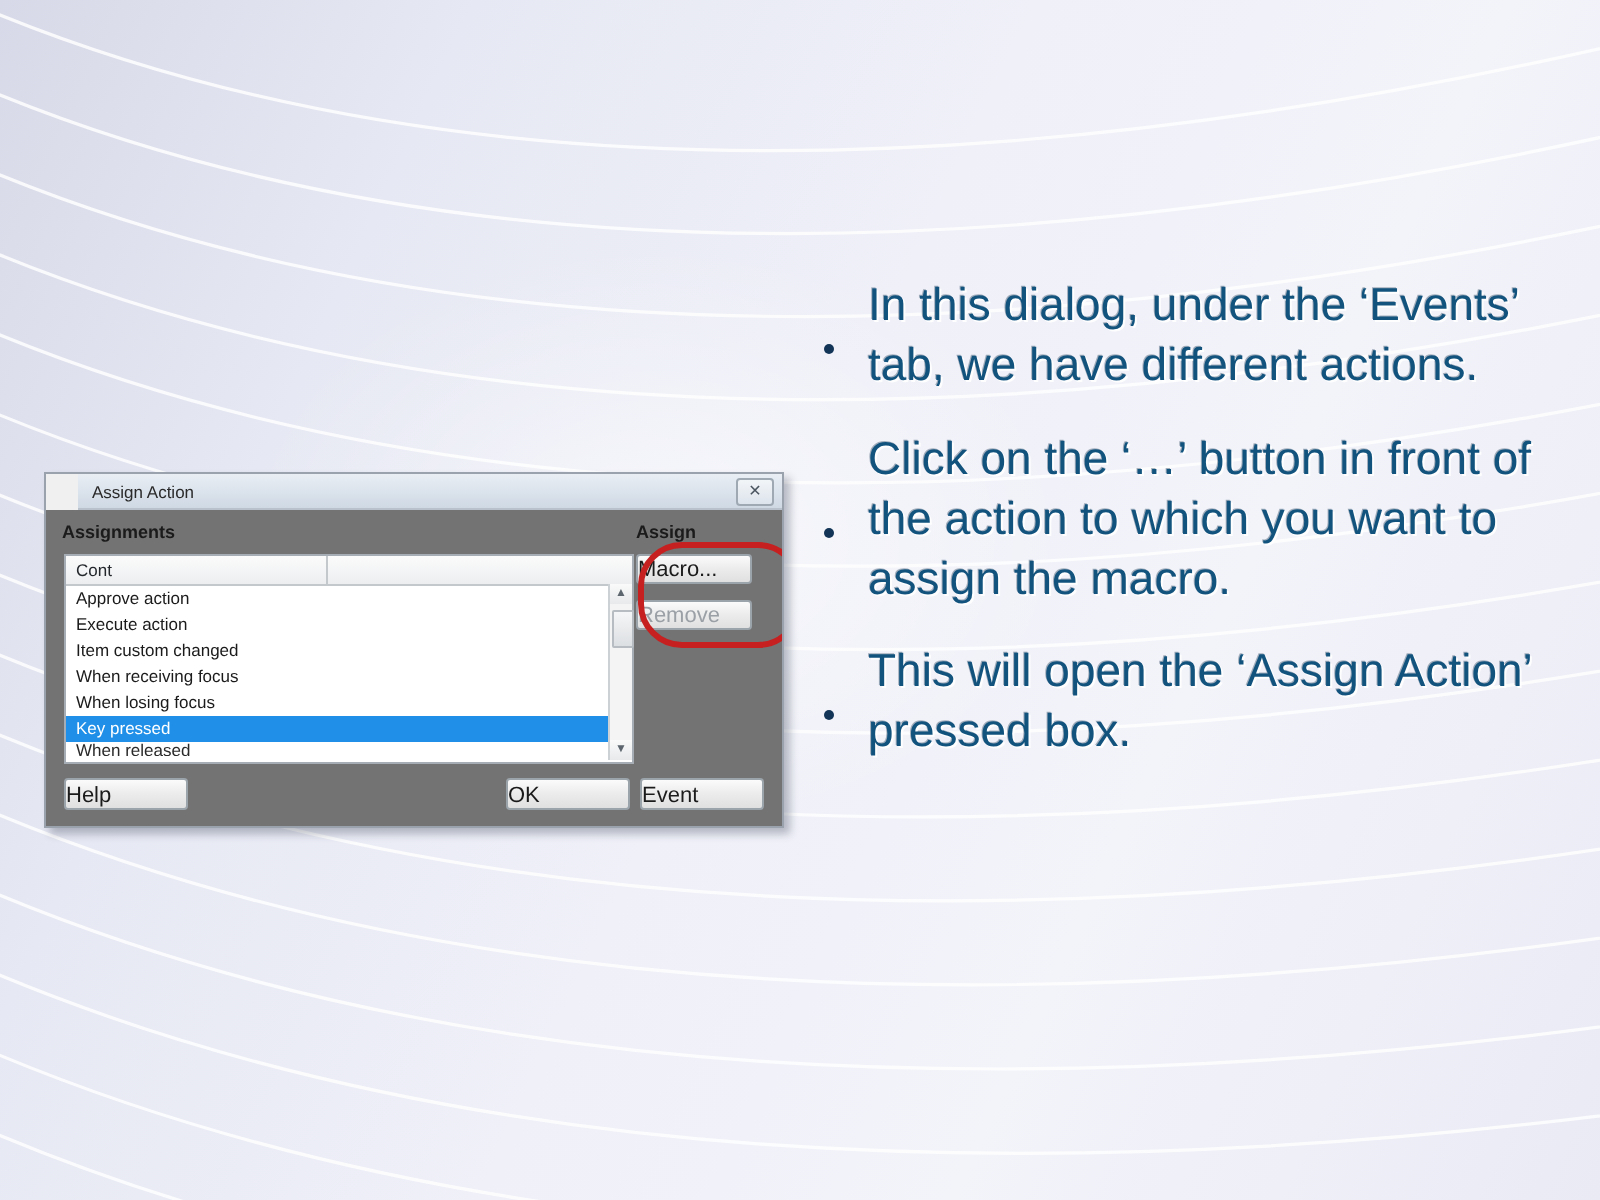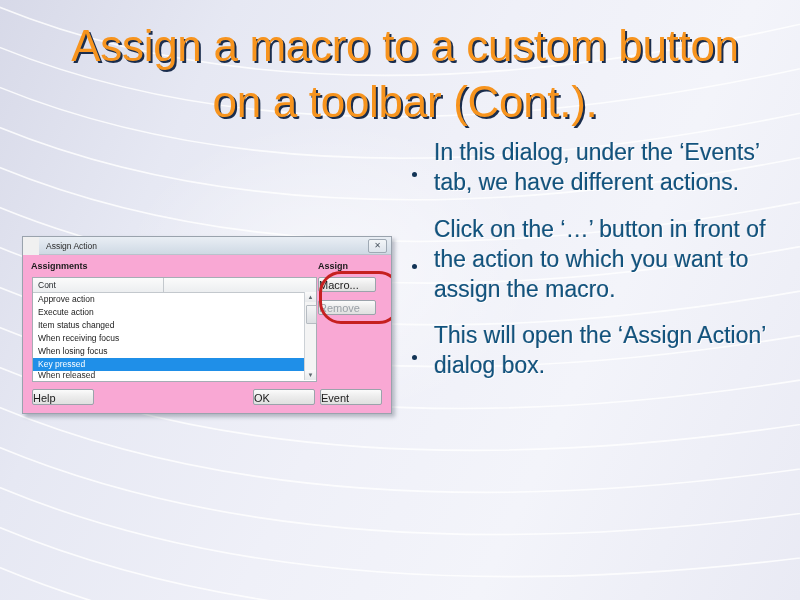--- a/index.html
+++ b/index.html
@@ -124,21 +124,21 @@
     background: linear-gradient(to bottom, #f2f5f8, #dde4ec);
     color: #4a5560;
     font-size: 8px;
     line-height: 12px;
     text-align: center;
   }
 
   .dlg-body {
     position: relative;
     height: 158px;
-    background: #f9a8d4;
+    background: #737373;
   }
 
   .lbl-assignments {
     position: absolute;
     left: 8px;
     top: 6px;
     font-size: 9px;
     font-weight: bold;
     color: #1b1b1b;
   }
@@ -297,34 +297,33 @@
       <path d="M-40,390 Q 300,550 860,460"></path>
       <path d="M-40,430 Q 300,590 860,505"></path>
       <path d="M-40,470 Q 300,630 860,550"></path>
       <path d="M-40,510 Q 300,670 860,595"></path>
       <path d="M-40,550 Q 300,710 860,640"></path>
       <path d="M-40,590 Q 300,750 860,685"></path>
     </g>
   </svg>
   <div class="bg-glow"></div>
 
-  <div class="title">Assign a macro to a custom button on a toolbar (Cont.).</div>
 
   <div class="bullets">
     <div class="bullet-row">
       <span class="bullet-dot"></span>
       <span class="bullet-text">In this dialog, under the ‘Events’ tab, we have different actions.</span>
     </div>
     <div class="bullet-row">
       <span class="bullet-dot"></span>
       <span class="bullet-text">Click on the ‘…’ button in front of the action to which you want to assign the macro.</span>
     </div>
     <div class="bullet-row">
       <span class="bullet-dot"></span>
-      <span class="bullet-text">This will open the ‘Assign Action’ dialog box.</span>
+      <span class="bullet-text">This will open the ‘Assign Action’ pressed box.</span>
     </div>
   </div>
 
   <div class="dialog-shot">
 
     <div class="dlg-titlebar">
       <span class="dlg-title-text">Assign Action</span>
       <span class="dlg-close">✕</span>
     </div>
 
@@ -332,21 +331,21 @@
 
       <div class="lbl-assignments">Assignments</div>
 
       <div class="list-box">
         <div class="list-header">
           <div class="col c1">Cont</div>
         </div>
         <div class="list-rows">
           <div class="list-row">Approve action</div>
           <div class="list-row">Execute action</div>
-          <div class="list-row">Item status changed</div>
+          <div class="list-row">Item custom changed</div>
           <div class="list-row">When receiving focus</div>
           <div class="list-row">When losing focus</div>
           <div class="list-row selected">Key pressed</div>
           <div class="list-row clipped">When released</div>
         </div>
         <div class="list-scroll">
           <div class="sb-btn up">▲</div>
           <div class="sb-thumb"></div>
           <div class="sb-btn down">▼</div>
         </div>

